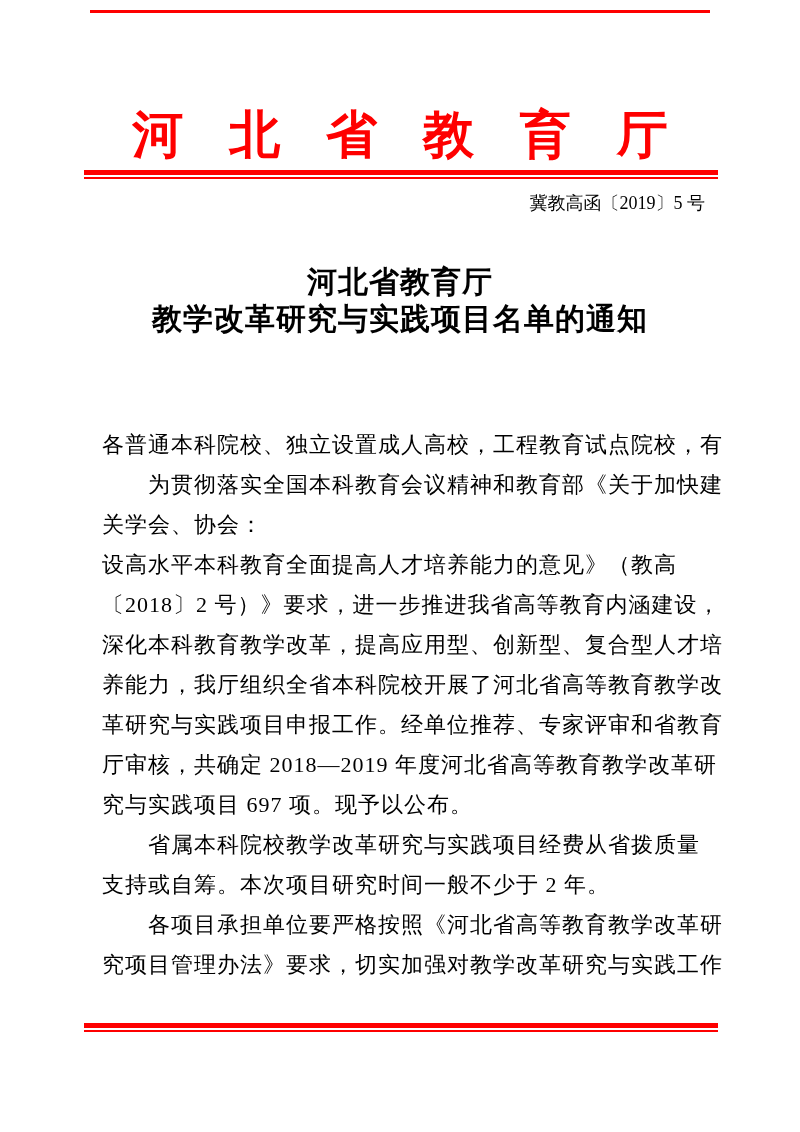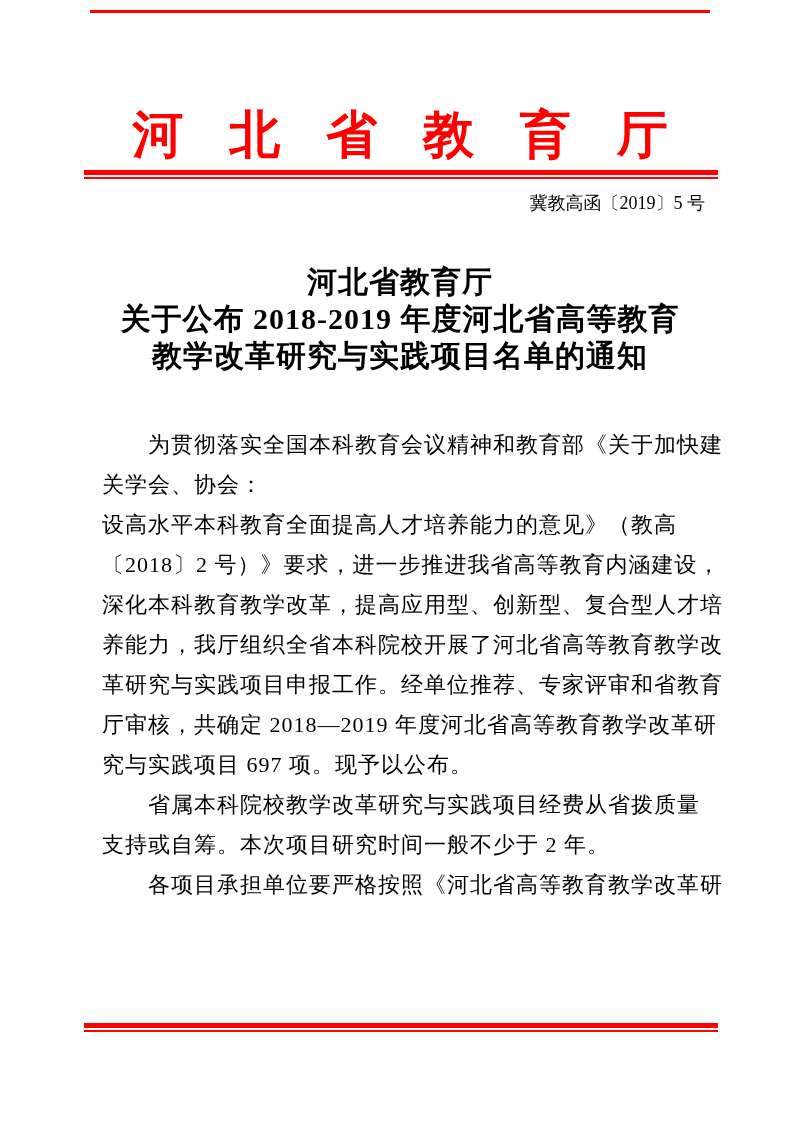--- a/index.html
+++ b/index.html
@@ -81,37 +81,38 @@
   <div class="double-rule rule-under-masthead">
     <div class="thick"></div>
     <div class="gap"></div>
     <div class="thin"></div>
   </div>
 
   <div class="doc-number">冀教高函〔2019〕5 号</div>
 
   <div class="doc-title">
     <div class="title-line">河北省教育厅</div>
-    <div class="title-line">关于公布 2018-2019 年度河北省高等教育</div>
     <div class="title-line">教学改革研究与实践项目名单的通知</div>
   </div>
 
   <div class="body-text">
+    <div class="body-line">各普通本科院校、独立设置成人高校，工程教育试点院校，有</div>
     <div class="body-line indent">为贯彻落实全国本科教育会议精神和教育部《关于加快建</div>
     <div class="body-line">关学会、协会：</div>
     <div class="body-line">设高水平本科教育全面提高人才培养能力的意见》（教高</div>
     <div class="body-line">〔2018〕2 号）》要求，进一步推进我省高等教育内涵建设，</div>
     <div class="body-line">深化本科教育教学改革，提高应用型、创新型、复合型人才培</div>
     <div class="body-line">养能力，我厅组织全省本科院校开展了河北省高等教育教学改</div>
     <div class="body-line">革研究与实践项目申报工作。经单位推荐、专家评审和省教育</div>
     <div class="body-line">厅审核，共确定 2018—2019 年度河北省高等教育教学改革研</div>
     <div class="body-line">究与实践项目 697 项。现予以公布。</div>
     <div class="body-line indent">省属本科院校教学改革研究与实践项目经费从省拨质量</div>
     <div class="body-line">支持或自筹。本次项目研究时间一般不少于 2 年。</div>
     <div class="body-line indent">各项目承担单位要严格按照《河北省高等教育教学改革研</div>
+    <div class="body-line">究项目管理办法》要求，切实加强对教学改革研究与实践工作</div>
   </div>
 
   <div class="double-rule rule-bottom">
     <div class="thick"></div>
     <div class="gap"></div>
     <div class="thin"></div>
   </div>
 
 </div>
 

